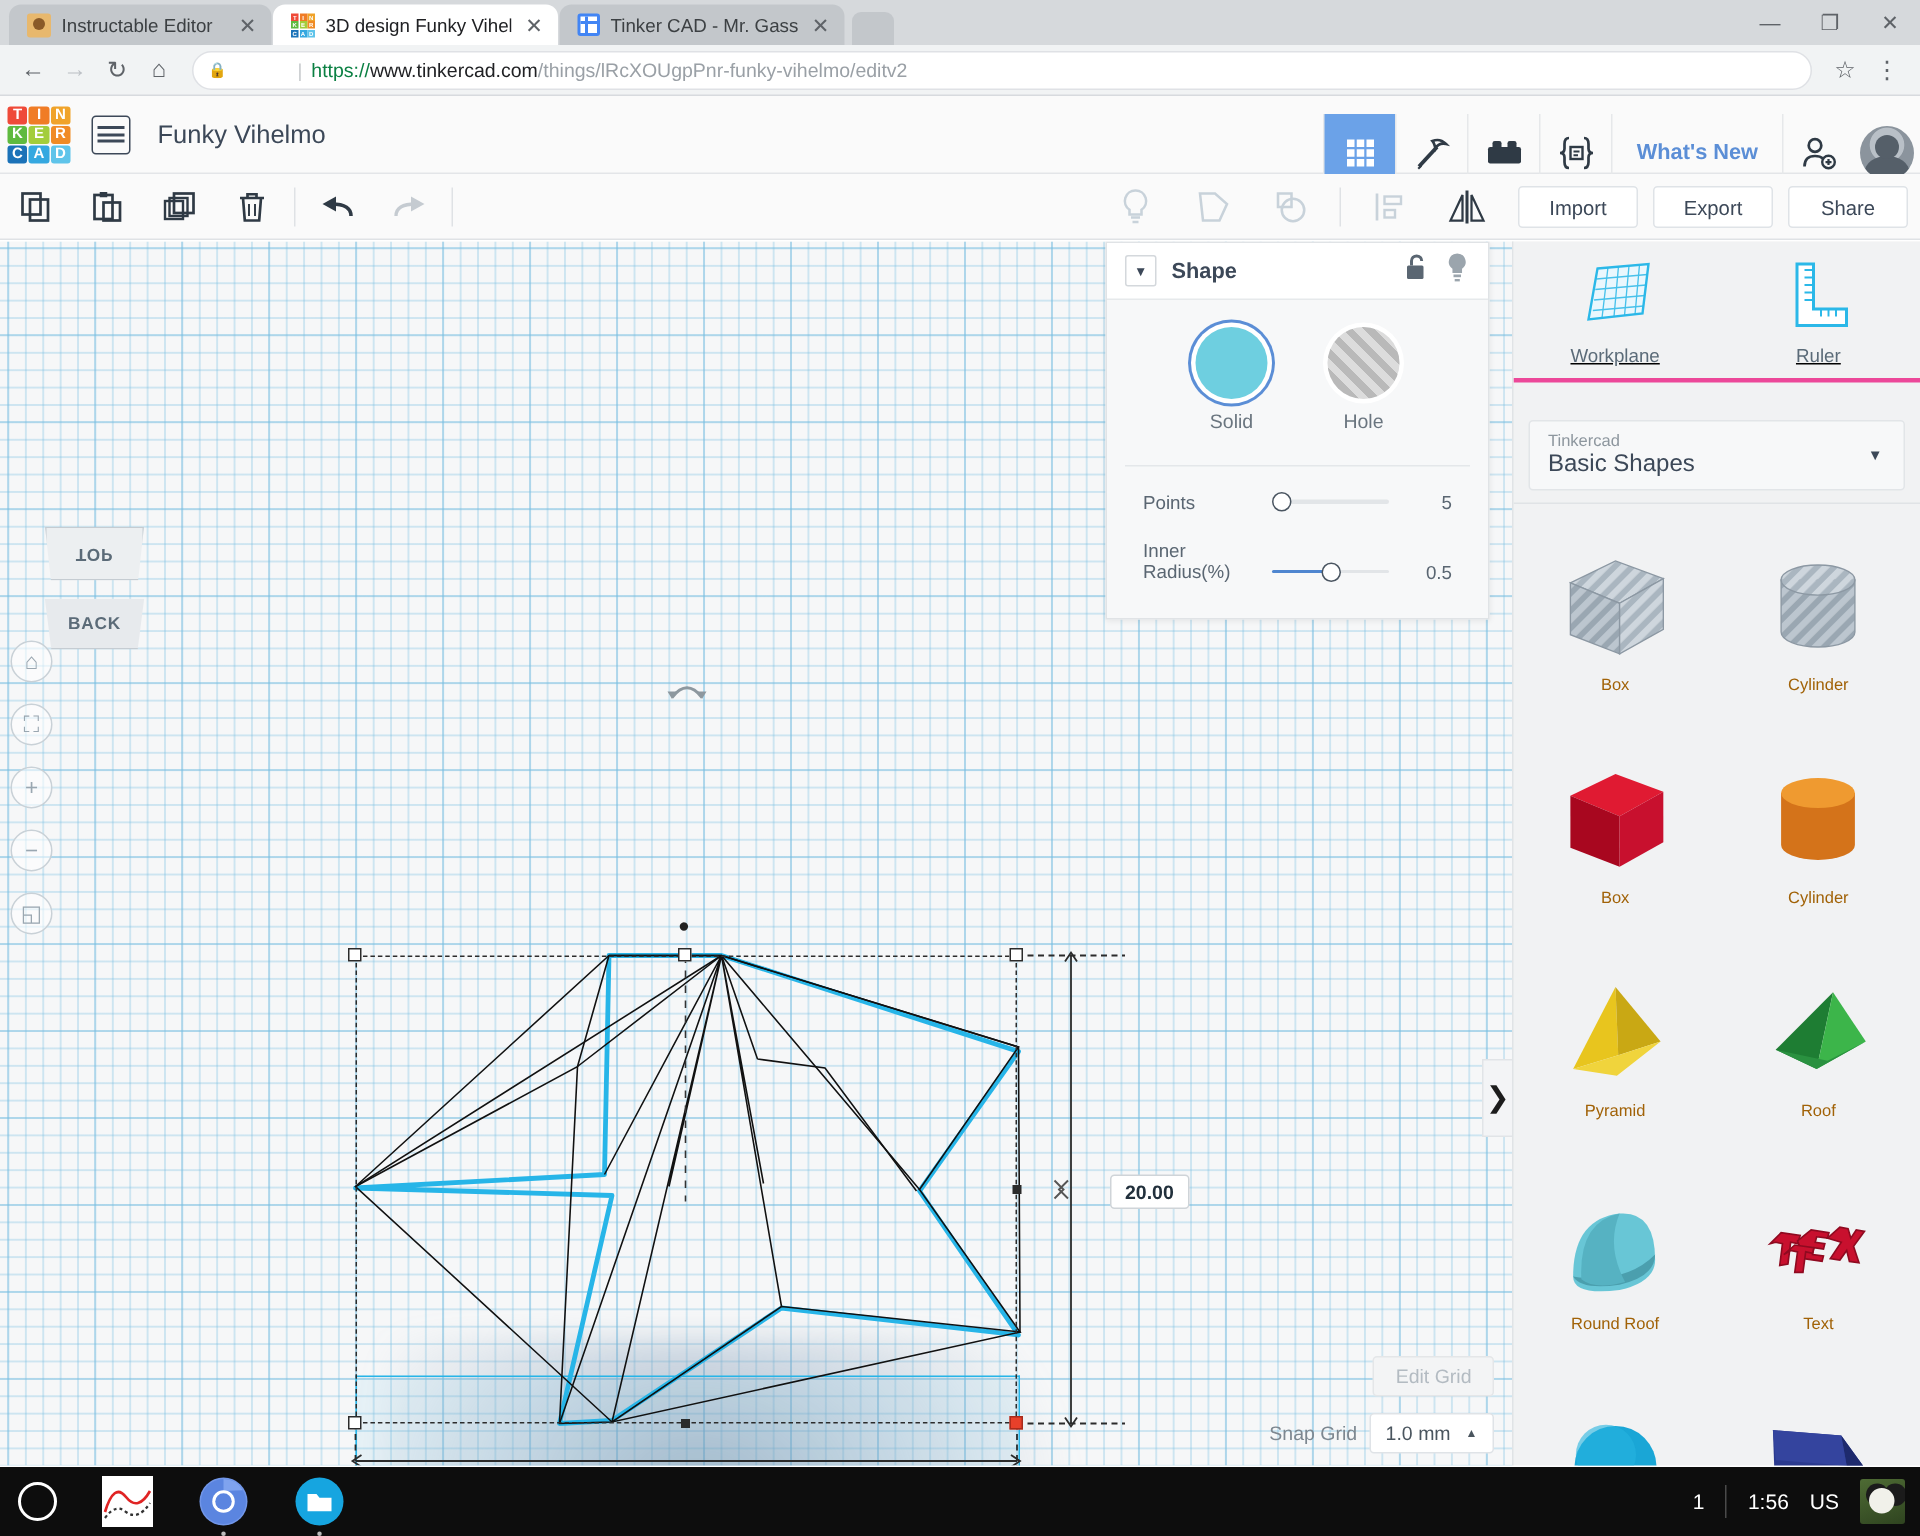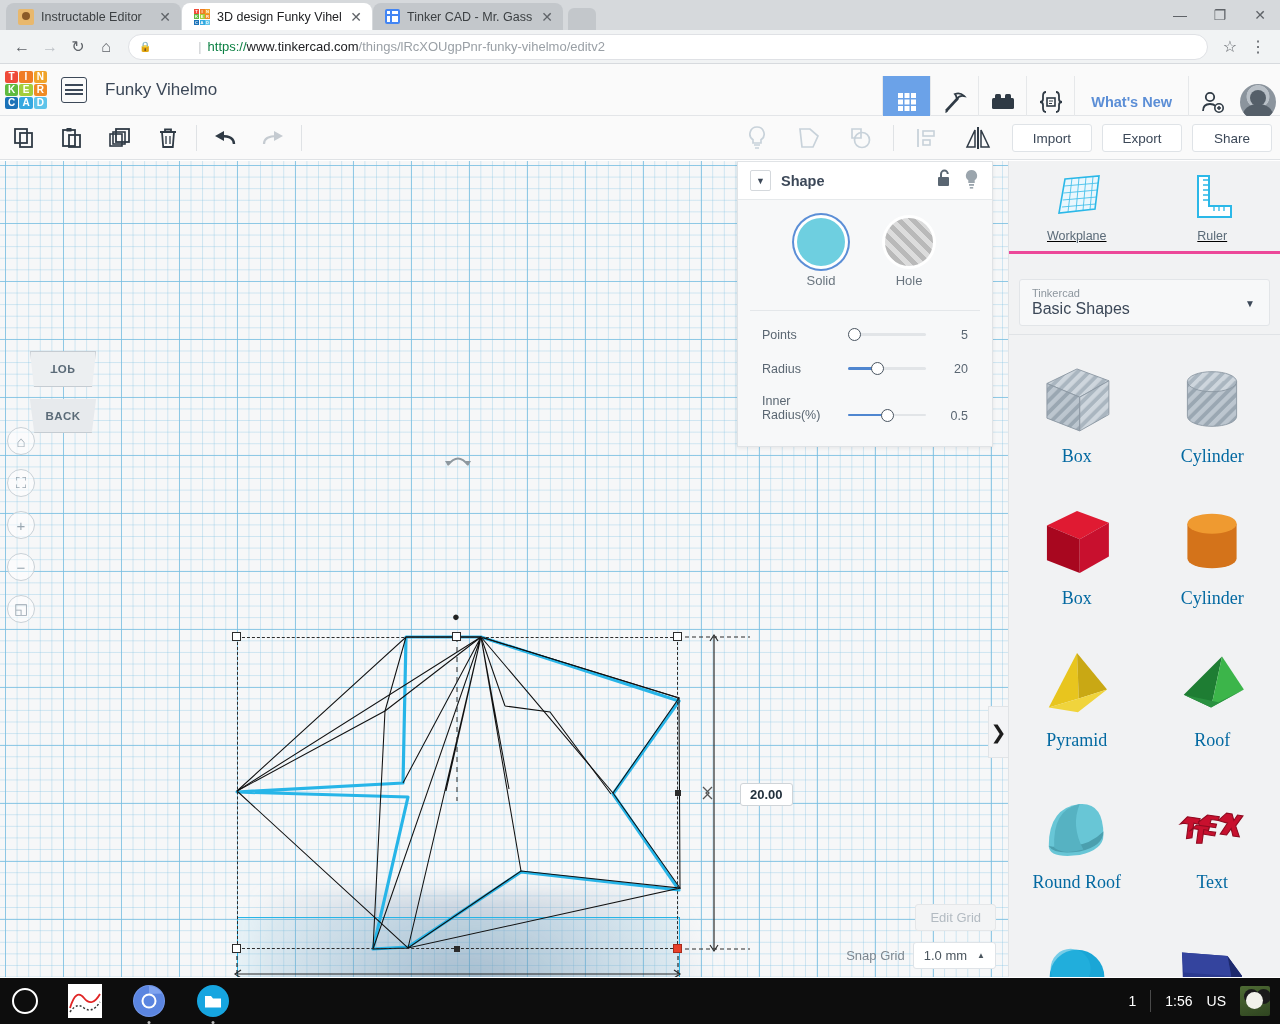--- a/index.html
+++ b/index.html
@@ -375,21 +375,21 @@
   }
   #lib-divider { height:1px; background:#e0e3e6; }
   #shapes-grid {
     display:grid; grid-template-columns: 1fr 1fr;
     padding: 6px 0 0;
   }
   .shape-cell {
     height: 142px; display:flex; flex-direction:column;
     align-items:center; justify-content:center; gap: 6px;
   }
-  .shape-cell .cap { font-size: 18px; color:#0369a1;font-family:Liberation Serif, serif; }
+  .shape-cell .cap { font-size: 11px; color:#a16207; }
   .shape-art { width: 82px; height: 82px; }
 
   
   #taskbar {
     position:absolute; left:0; top: 978px; width: 1280px; height: 46px;
     background:#0d0d0d; display:flex; align-items:center;
   }
   .tb-launcher {
     width: 26px; height: 26px; border: 2.5px solid #fff;
     border-radius:50%; margin-left: 12px;
@@ -749,29 +749,20 @@
             <div class="slider-row">
               <span class="slider-name">Points</span>
               <span class="slider-track">
                 <span class="rail"></span>
                 <span class="fill" style="width:0%"></span>
                 <span class="knob" style="left:0%"></span>
               </span>
               <span class="slider-val">5</span>
             </div>
 
-            <div class="slider-row">
-              <span class="slider-name">Radius</span>
-              <span class="slider-track">
-                <span class="rail"></span>
-                <span class="fill" style="width:34%"></span>
-                <span class="knob" style="left:30%"></span>
-              </span>
-              <span class="slider-val">20</span>
-            </div>
 
             <div class="slider-row">
               <span class="slider-name">Inner Radius(%)</span>
               <span class="slider-track">
                 <span class="rail"></span>
                 <span class="fill" style="width:46%"></span>
                 <span class="knob" style="left:42%"></span>
               </span>
               <span class="slider-val">0.5</span>
             </div>

